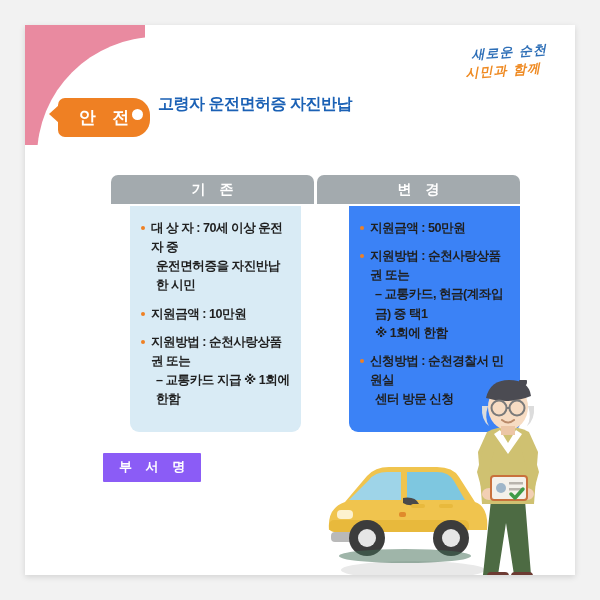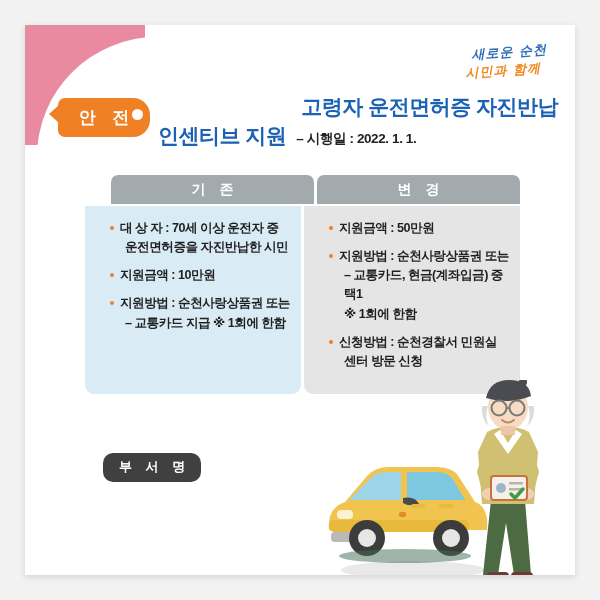--- a/index.html
+++ b/index.html
@@ -85,25 +85,24 @@
     background: #fff;
     border-radius: 50%;
   }
   
   .headline {
     position: absolute; left: 133px; top: 68px;
     width: 400px;
   }
   .headline .h-l1 {
     display: block;
-    font-size: 21px; font-weight: 700;
+    font-size: 16px; font-weight: 700;
     color: #1b61b5;
     letter-spacing: -0.5px;
     line-height: 1.35;
-    text-align: right;
   }
   .h-l2row { display: flex; align-items: baseline; gap: 10px; }
   .headline .h-l2 {
     font-size: 21px; font-weight: 700;
     color: #1b61b5;
     letter-spacing: -0.5px;
     line-height: 1.45;
   }
   .headline .h-date {
     font-size: 13.5px; font-weight: 700;
@@ -122,25 +121,26 @@
     letter-spacing: 5px;
     text-indent: 5px;
     height: 29px;
     display: flex; align-items: center; justify-content: center;
     border-radius: 7px 7px 0 0;
   }
   .tbody { display: flex; gap: 3px; margin-top: 2px; }
   .panel {
     flex: 1;
     border-radius: 0 0 9px 9px;
-    padding: 13px 9px 14px 24px;
+    padding: 13px 9px 14px 10px;
     min-height: 170px;
+    margin-left: 45px;
   }
   .panel.left  { background: #d9ebf5; }
-  .panel.right { background: #e5e5e5; }
+  .panel.right { background: #3b82f6; }
   ul.bullets { list-style: none; }
   ul.bullets > li {
     position: relative;
     padding-left: 11px;
     margin-bottom: 9px;
     font-size: 12.6px;
     font-weight: 700;
     color: #1f1f1f;
     line-height: 1.52;
     letter-spacing: -0.5px;
@@ -152,23 +152,23 @@
     border-radius: 50%;
     background: #ef8023;
   }
   ul.bullets > li .cont {
     display: block;
     padding-left: 5px;
   }
   
   .dept { position: absolute; left: 78px; top: 428px; display: flex; align-items: center; gap: 13px; }
   .dept-badge {
-    background: #404040;
+    background: #8b5cf6;
     color: #fff;
-    border-radius: 10px;
+    border-radius: 1px;
     font-size: 13px; font-weight: 700;
     letter-spacing: 5px; text-indent: 5px;
     padding: 5px 11px 6px;
   }
   .dept-text {
     font-size: 14px; font-weight: 700; color: #161616;
     letter-spacing: -0.4px;
   }
   
   .illus { position: absolute; left: 270px; top: 355px; width: 280px; height: 220px; }
@@ -182,24 +182,20 @@
 
   <div class="logo">
     <span class="l1">새로운 순천</span>
     <span class="l2">시민과 함께</span>
   </div>
 
   <div class="tag">안 전</div>
 
   <div class="headline">
     <span class="h-l1">고령자 운전면허증 자진반납</span>
-    <span class="h-l2row">
-      <span class="h-l2">인센티브 지원</span>
-      <span class="h-date">– 시행일 : 2022. 1. 1.</span>
-    </span>
   </div>
 
   <div class="table">
     <div class="thead">
       <div class="th">기 존</div>
       <div class="th">변 경</div>
     </div>
     <div class="tbody">
       <div class="panel left">
         <ul class="bullets">

